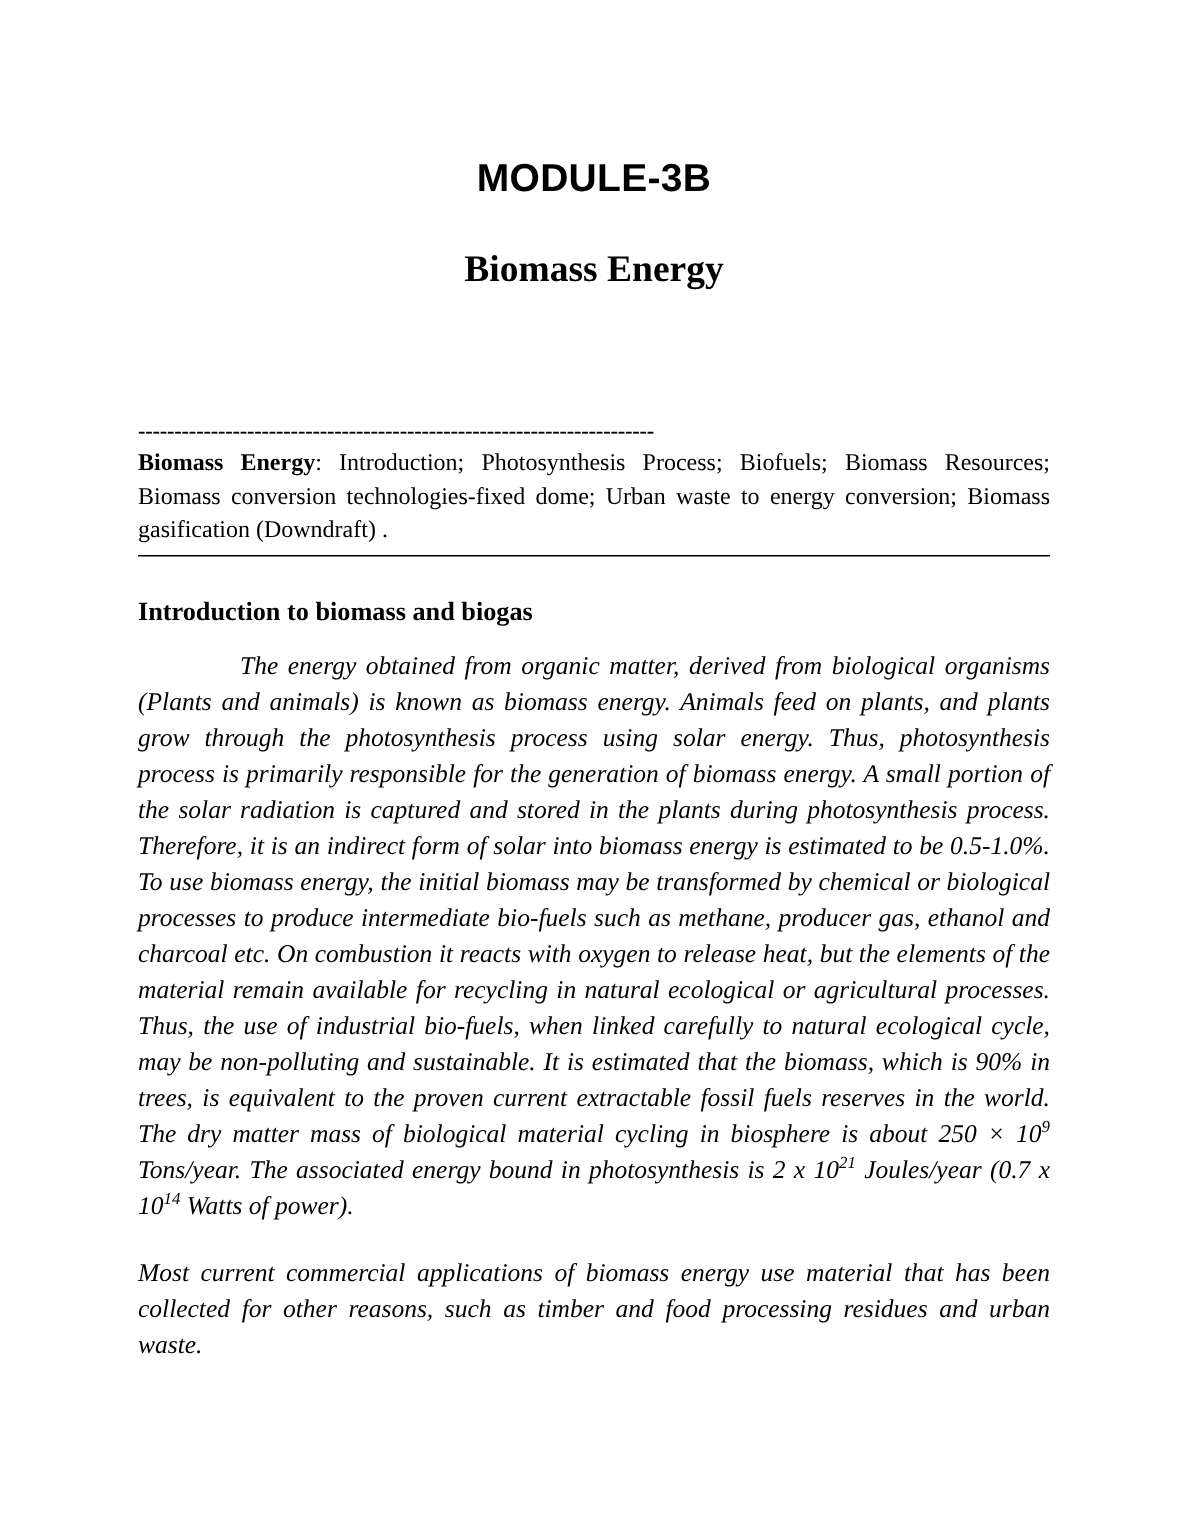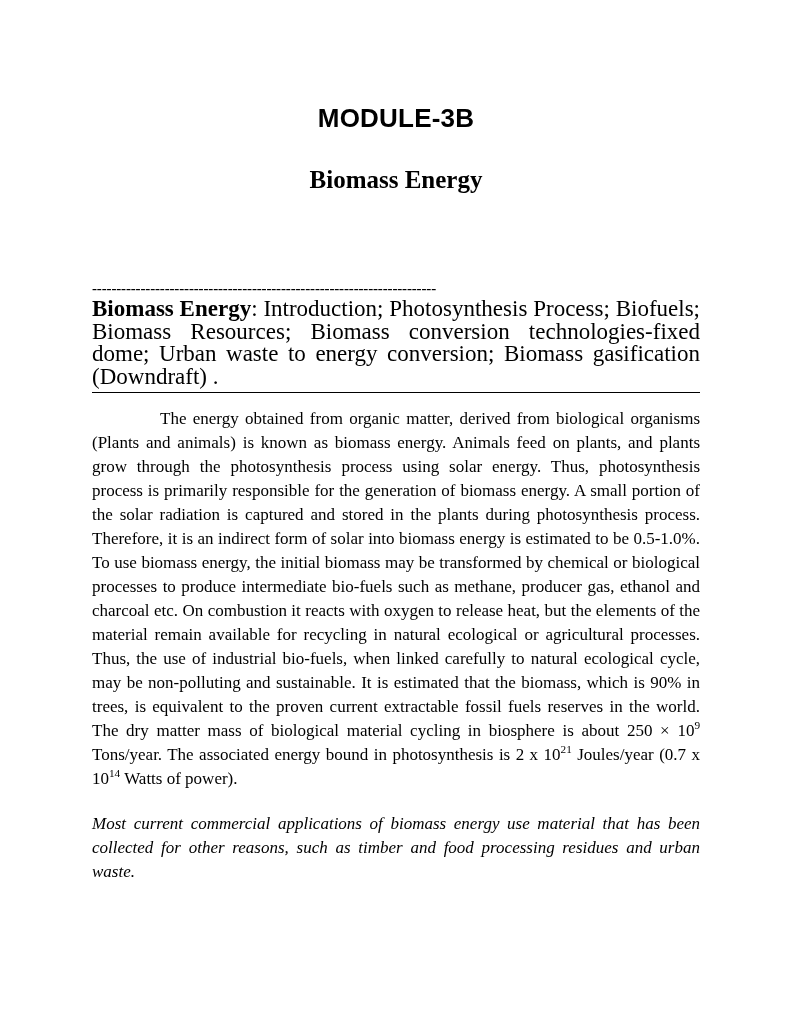--- a/index.html
+++ b/index.html
@@ -65,21 +65,21 @@
     letter-spacing: -0.15px;
     white-space: nowrap;
     overflow: hidden;
     width: 430px;
     height: 11px;
     font-weight: bold;
     color: #000;
   }
 
   .syllabus-text {
-    font-size: 23px;
+    font-size: 16px;
     line-height: 22.5px;
     text-align: justify;
     text-justify: inter-word;
     margin: 0;
     padding-top: 4px;
   }
   .syllabus-text .lead {
     font-weight: bold;
   }
 
@@ -102,20 +102,21 @@
   .body-para {
     font-size: 17px;
     line-height: 24px;
     text-align: justify;
     text-justify: inter-word;
     margin: 0;
     padding-top: 14px;
   }
   .body-para.indented {
     text-indent: 68px;
+    font-style: italic;
   }
   .body-para.second {
     padding-top: 21px;
     font-style: italic;
   }
 
   sup {
     font-size: 0.66em;
     vertical-align: super;
     line-height: 0;
@@ -135,20 +136,21 @@
 
       <div class="dashed-rule">-----------------------------------------------------------------------</div>
 
       <p class="syllabus-text">
         <span class="lead">Biomass Energy</span><span>: Introduction; Photosynthesis Process; Biofuels; Biomass Resources; Biomass conversion technologies-fixed dome; Urban waste to energy conversion; Biomass gasification (Downdraft) .</span>
       </p>
 
       <hr class="solid-rule">
     </div>
 
+    <h3 class="section-heading">Introduction to biomass and biogas</h3>
 
     <div>
         <p class="body-para indented"><span>The energy obtained from organic matter, derived from biological organisms (Plants and animals) is known as biomass energy. Animals feed on plants, and plants grow through the photosynthesis process using solar energy. Thus, photosynthesis process is primarily responsible for the generation of biomass energy. A small portion of the solar radiation is captured and stored in the plants during photosynthesis process. Therefore, it is an indirect form of solar into biomass energy is estimated to be 0.5-1.0%. To use biomass energy, the initial biomass may be transformed by chemical or biological processes to produce intermediate bio-fuels such as methane, producer gas, ethanol and charcoal etc. On combustion it reacts with oxygen to release heat, but the elements of the material remain available for recycling in natural ecological or agricultural processes. Thus, the use of industrial bio-fuels, when linked carefully to natural ecological cycle, may be non-polluting and sustainable. It is estimated that the biomass, which is 90% in trees, is equivalent to the proven current extractable fossil fuels reserves in the world. The dry matter mass of biological material cycling in biosphere is about 250 × 10</span><sup>9</sup><span> Tons/year. The associated energy bound in photosynthesis is 2 x 10</span><sup>21</sup><span> Joules/year (0.7 x 10</span><sup>14</sup><span> Watts of power).</span></p>
         <p class="body-para second"><span>Most current commercial applications of biomass energy use material that has been collected for other reasons, such as timber and food processing residues and urban waste.</span></p>
       </div>
 
   </div>
 </div>
 
 </body></html>

